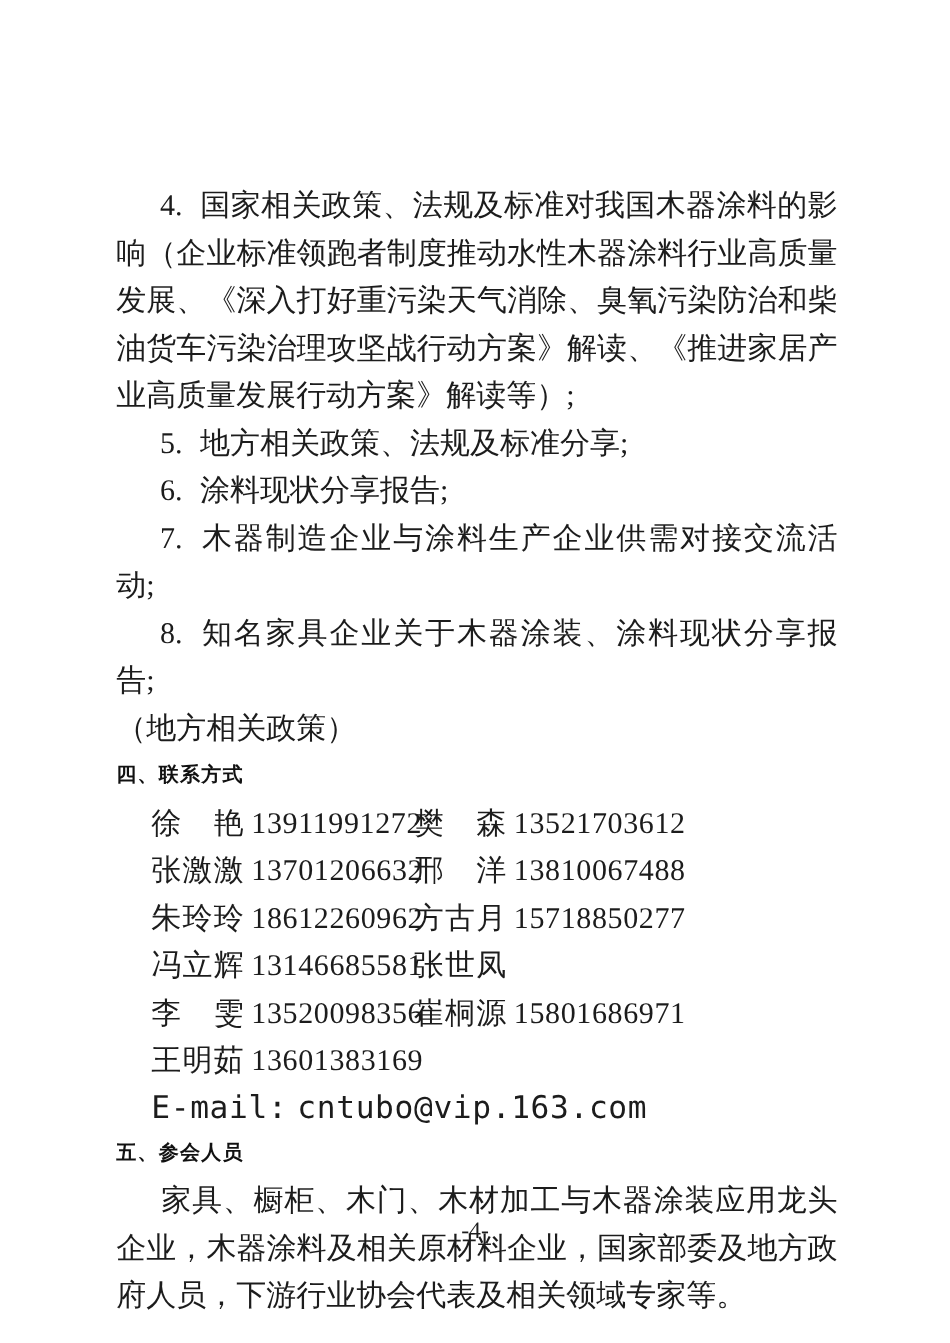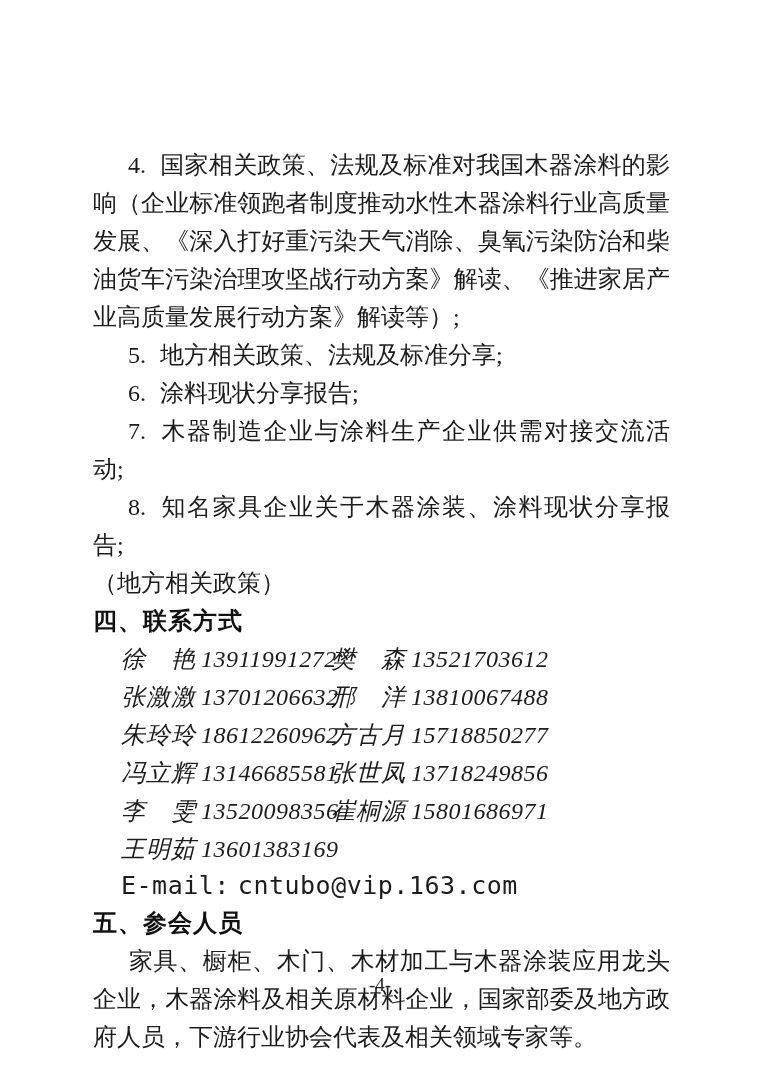--- a/index.html
+++ b/index.html
@@ -21,27 +21,27 @@
     font-size: 24px;
     line-height: 38px;
   }
   .para { text-align: justify; }
   .indent { text-indent: 35px; }
   .num { margin-right: 14px; }
   .note { margin-top: 0; }
   .heading {
     font-family: "Liberation Sans", "DejaVu Sans", sans-serif;
     font-weight: 700;
-    font-size: 24px;
+    font-size: 16px;
     line-height: 38px;
     letter-spacing: 1px;
     color: #111111;
   }
   .heading-sp { word-spacing: 2px; }
-  .contact-table { margin-left: 28px; font-style: italic; }
+  .contact-table { margin-left: 28px; }
   .contact-row { display: flex; line-height: 38px; }
   .c-name  { width: 80px; letter-spacing: 1px; }
   .c-phone { width: 130px; letter-spacing: 0.5px; }
   .email-line {
     margin-left: 28px;
     font-family: "DejaVu Sans Mono", "Liberation Mono", monospace;
     font-size: 25px;
     line-height: 36px;
     letter-spacing: 0.5px;
   }
@@ -91,21 +91,20 @@
       <div class="contact-row">
         <span class="c-name">朱玲玲</span>
         <span class="c-phone">18612260962</span>
         <span class="c-name">方古月</span>
         <span class="c-phone">15718850277</span>
       </div>
       <div class="contact-row">
         <span class="c-name">冯立辉</span>
         <span class="c-phone">13146685581</span>
         <span class="c-name">张世凤</span>
-        <span class="c-phone">13718249856</span>
       </div>
       <div class="contact-row">
         <span class="c-name">李　雯</span>
         <span class="c-phone">13520098356</span>
         <span class="c-name">崔桐源</span>
         <span class="c-phone">15801686971</span>
       </div>
       <div class="contact-row">
         <span class="c-name">王明茹</span>
         <span class="c-phone">13601383169</span>

